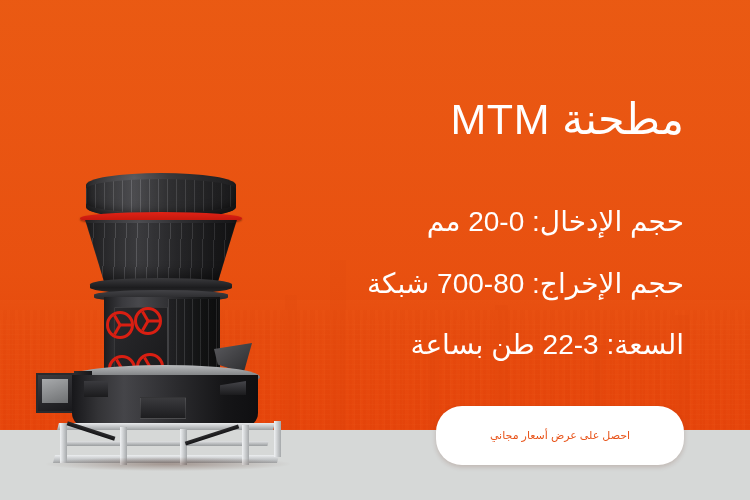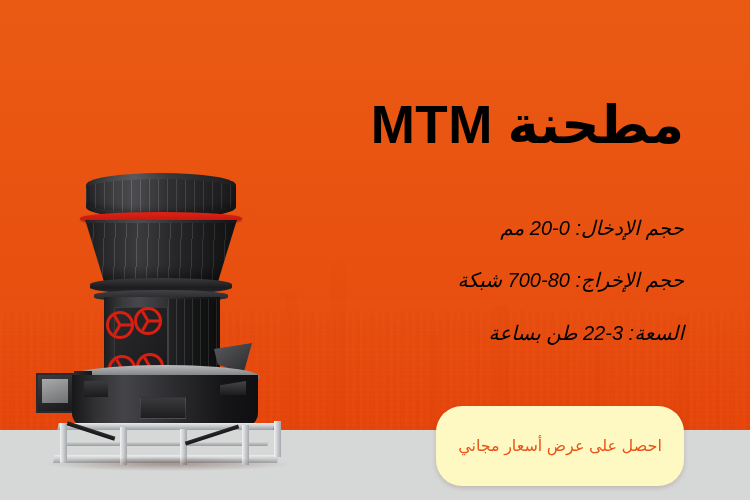--- a/index.html
+++ b/index.html
@@ -291,57 +291,56 @@
   .content {
     position: absolute;
     right: 66px;
     top: 96px;
     width: 420px;
     text-align: right;
     direction: rtl;
   }
   .headline {
     margin: 0;
-    font-size: 53px;
+    font-size: 43px;
     line-height: 1.08;
-    font-weight: bold;
-    color: #000000;
+    font-weight: normal;
+    color: #ffffff;
     letter-spacing: .5px;
     white-space: nowrap;
   }
   .specs {
     margin-top: 64px;
   }
   .spec-line {
-    font-size: 20px;
+    font-size: 28px;
     line-height: 1.16;
-    color: #000000;
+    color: #ffffff;
     margin-bottom: 29px;
     white-space: nowrap;
-    font-style: italic;
   }
   .spec-line:last-child { margin-bottom: 4px; text-align: right; }
 
   .cta-wrap {
     position: absolute;
     right: 66px;
     top: 406px;
     width: 248px;
   }
   .cta-button {
     display: block;
     width: 100%;
     box-sizing: border-box;
-    padding: 29px 10px;
+    padding: 22px 10px;
     border: none;
     border-radius: 26px;
-    background: #fef9c3;
+    background: #ffffff;
     color: #e8541a;
     font-family: "Liberation Sans", "DejaVu Sans", sans-serif;
-    font-size: 16px;
+    font-size: 11px;
     line-height: 1.35;
     text-align: center;
     cursor: pointer;
     box-shadow: 0 2px 5px rgba(90,30,5,.18);
     direction: rtl;
   }
 </style>
 </head>
 <body>
 

